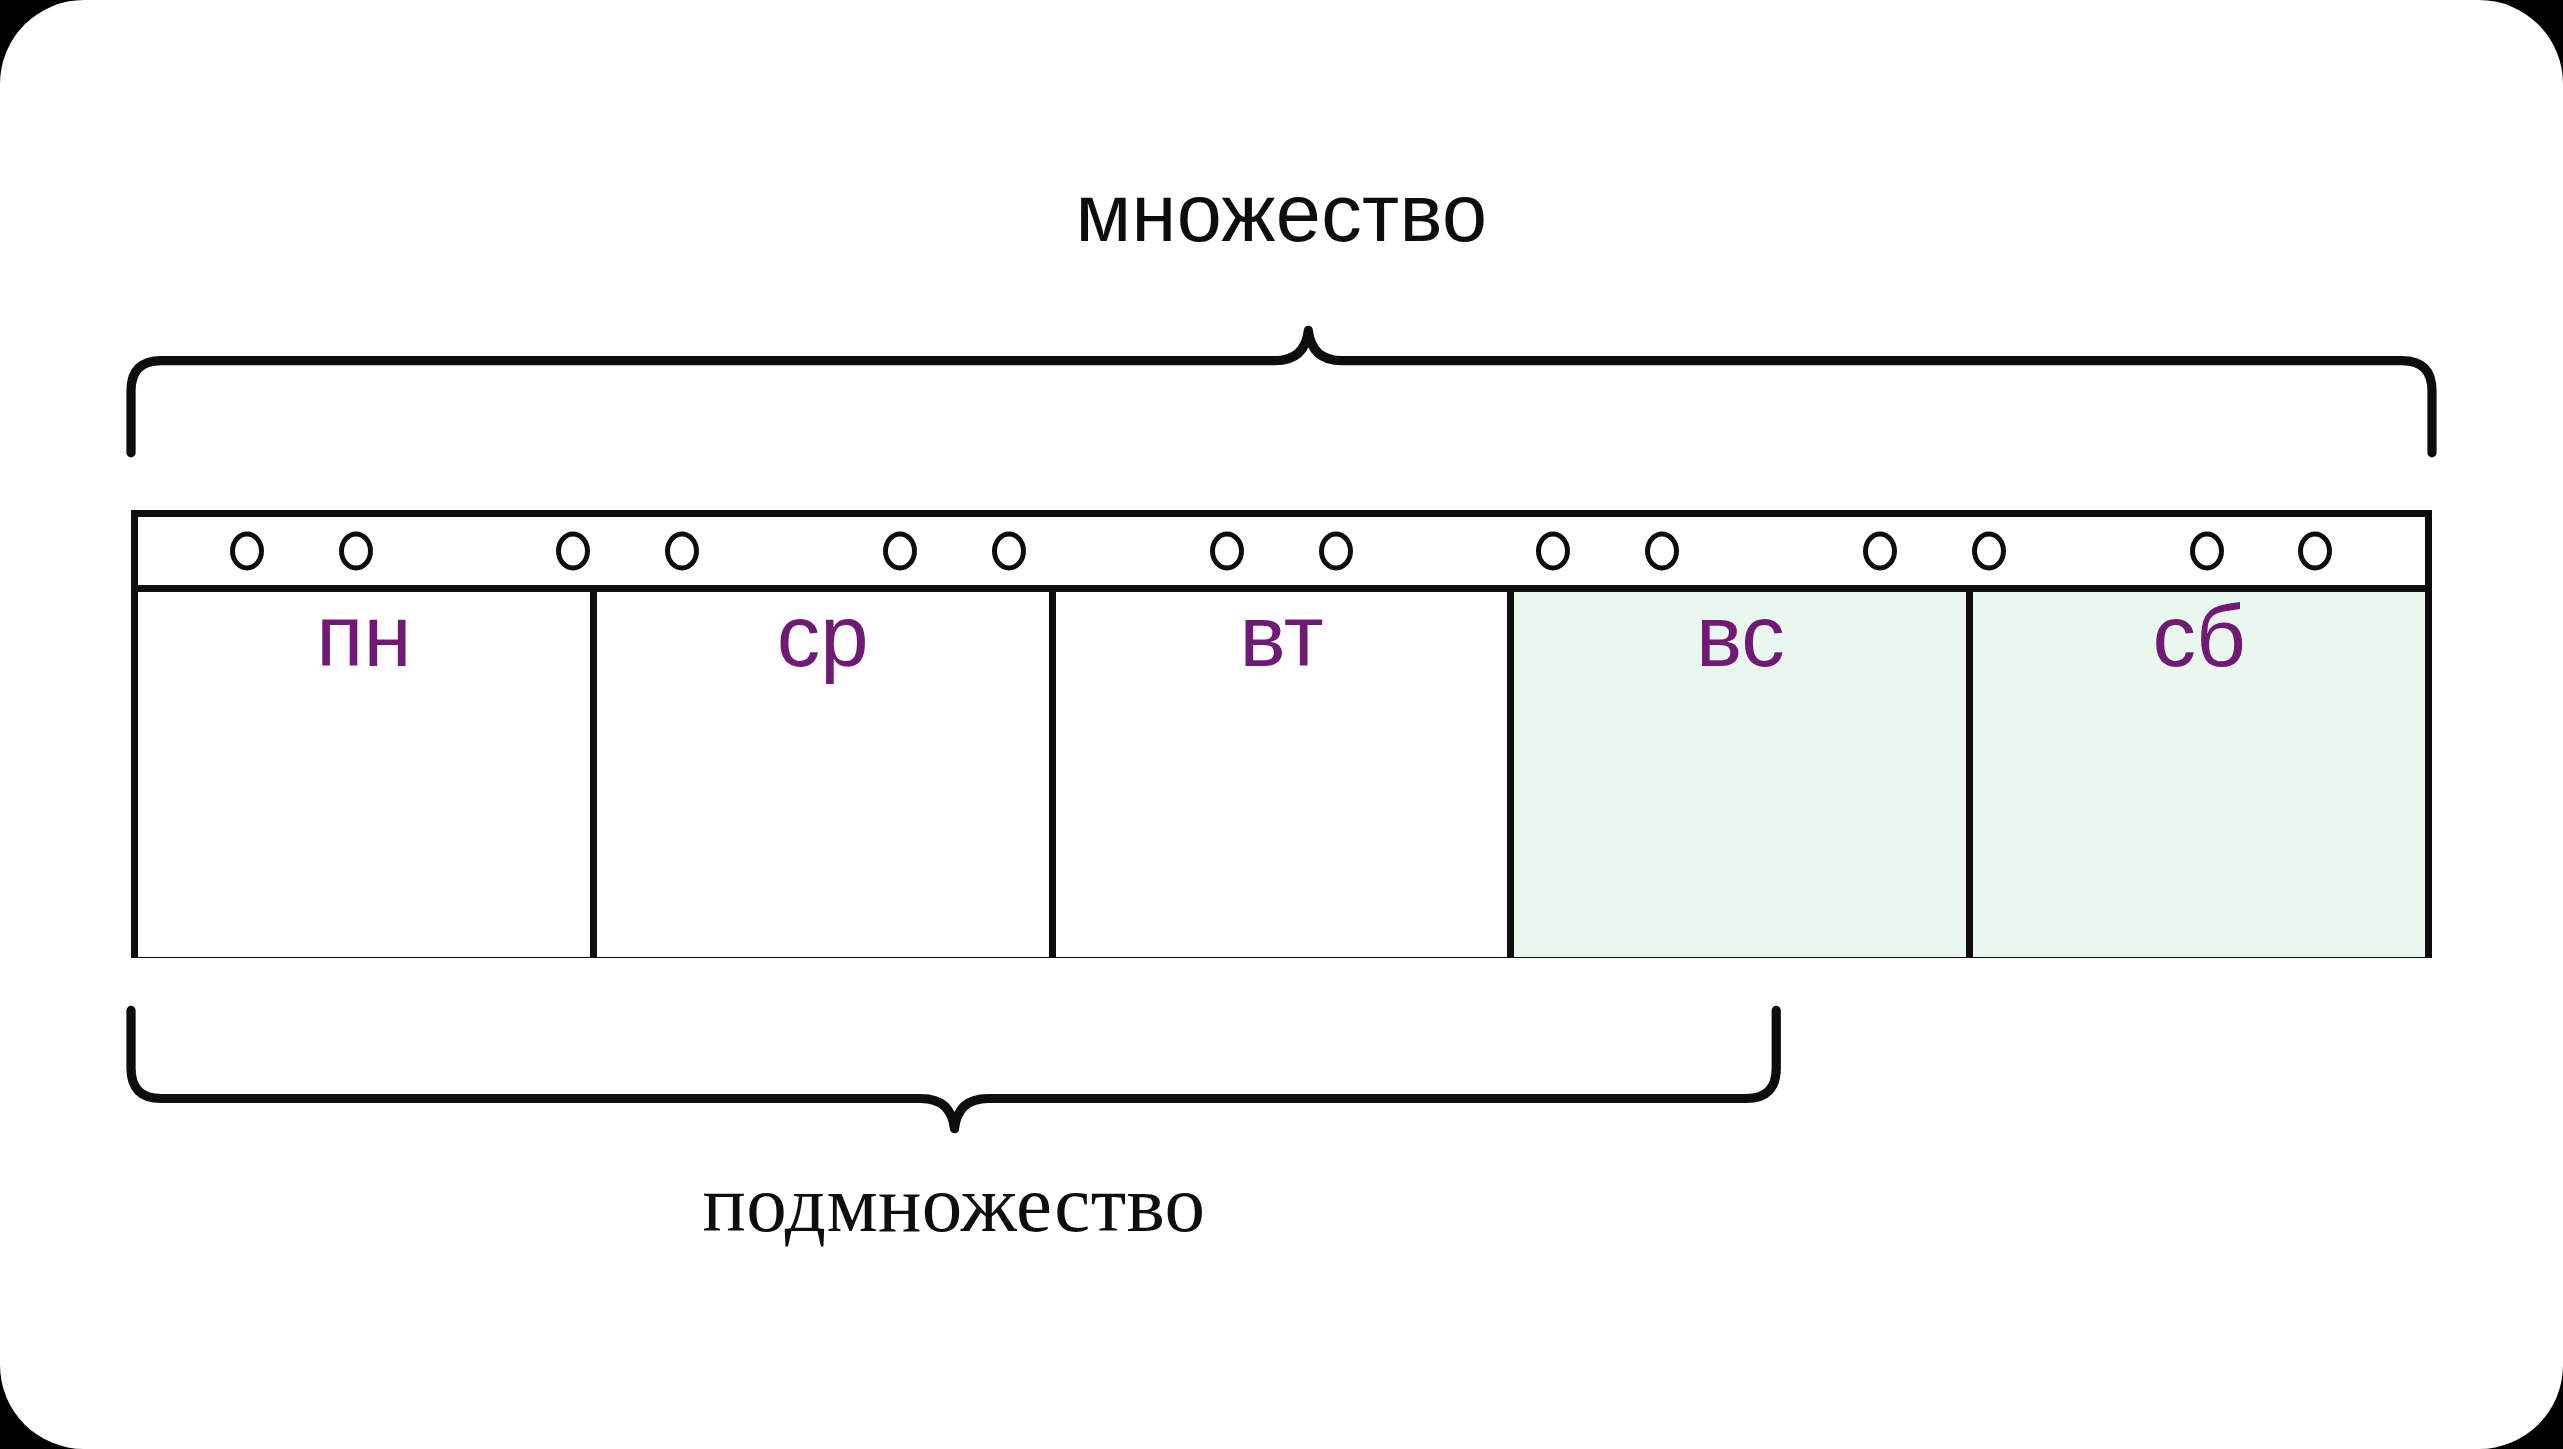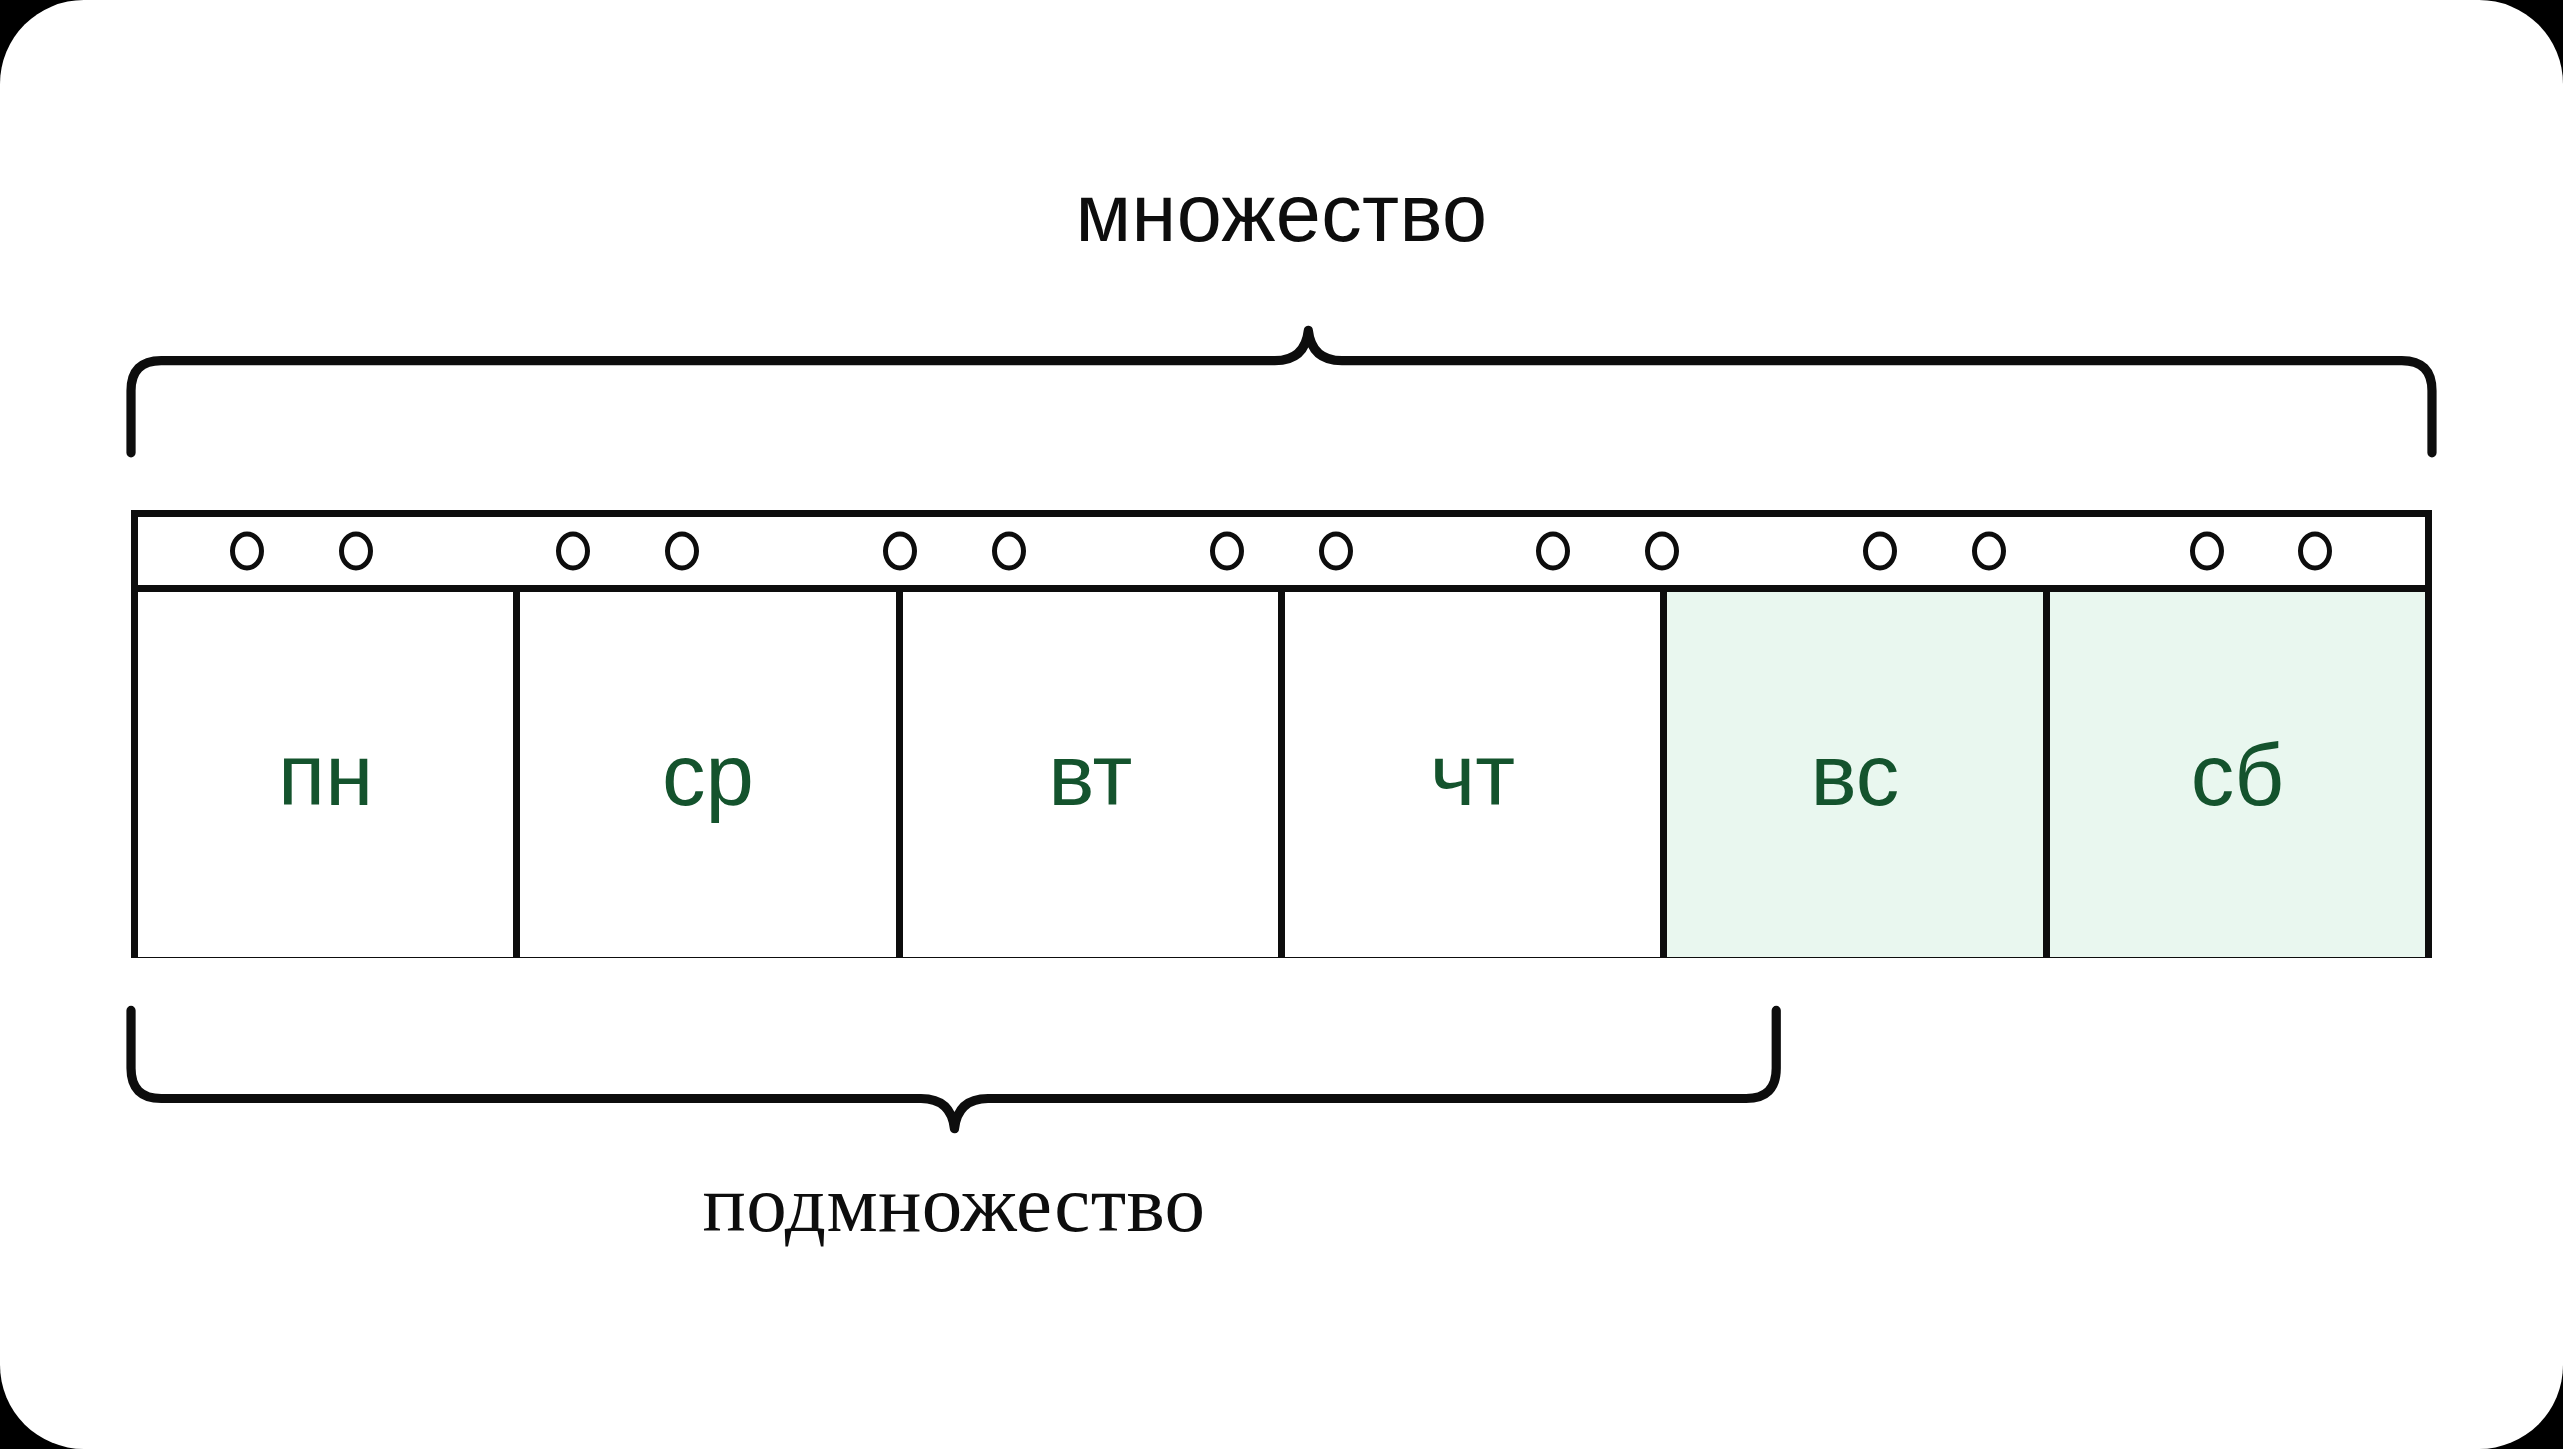--- a/index.html
+++ b/index.html
@@ -93,27 +93,26 @@
     background: transparent;
   }
   #day-row {
     display: flex;
     height: 365px;
     box-sizing: border-box;
   }
   .day-cell {
     flex: 1 1 0;
     display: flex;
-    align-items: center;
     justify-content: center;
     border-right: 7.5px solid #0d0d0d;
     box-sizing: border-box;
     background: #ffffff;
     font-size: 87px;
-    color: #14532d;
+    color: #701a75;
     line-height: 1;
   }
   .day-cell:last-child {
     border-right: none;
   }
   .day-cell.weekend {
     background: #e9f7ef;
   }
 </style>
 </head>
@@ -170,23 +169,20 @@
       <div id="day-row">
         <div class="day-cell">
           <span>пн</span>
         </div>
         <div class="day-cell">
           <span>ср</span>
         </div>
         <div class="day-cell">
           <span>вт</span>
         </div>
-        <div class="day-cell">
-          <span>чт</span>
-        </div>
         <div class="day-cell weekend" style="background: rgb(233, 247, 239);">
           <span>вс</span>
         </div>
         <div class="day-cell weekend" style="background: rgb(233, 247, 239);">
           <span>сб</span>
         </div>
       </div>
     </div>
 
     <div class="brace-label" id="label-subset">подмножество</div>

